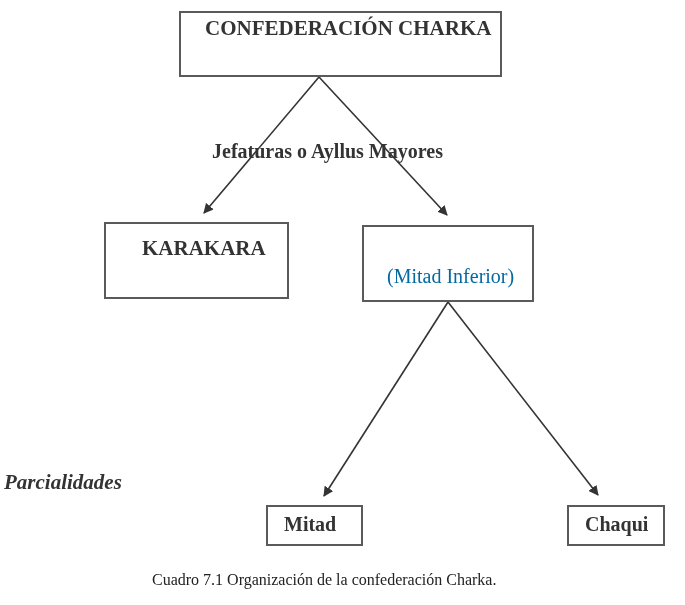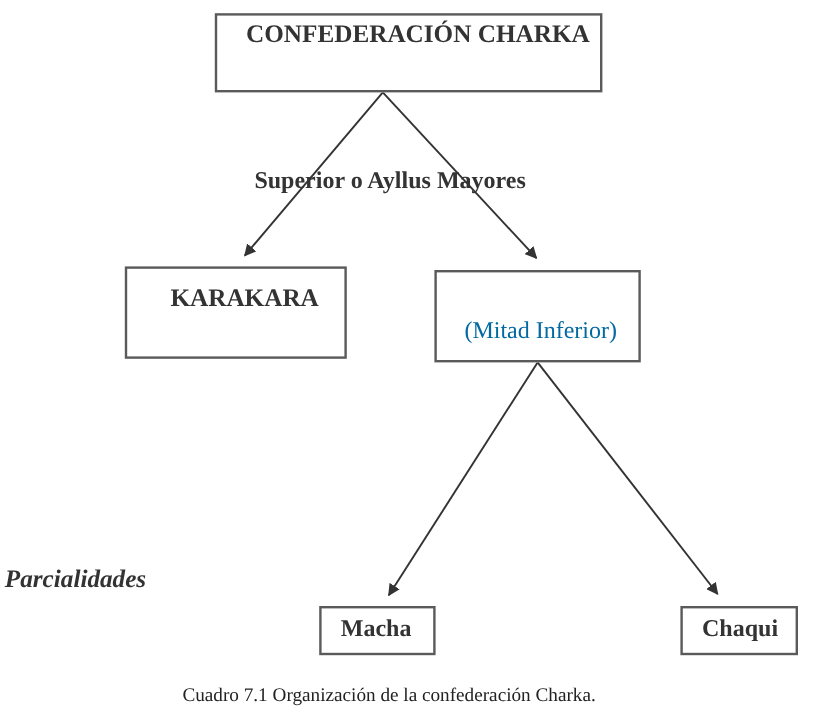--- a/index.html
+++ b/index.html
@@ -36,33 +36,33 @@
   <line x1="319" y1="77" x2="204" y2="213" stroke="#333" stroke-width="1.6" marker-end="url(#ah)"></line>
   <line x1="319" y1="77" x2="447" y2="215" stroke="#333" stroke-width="1.6" marker-end="url(#ah)"></line>
   <line x1="448" y1="302" x2="324" y2="496" stroke="#333" stroke-width="1.6" marker-end="url(#ah)"></line>
   <line x1="448" y1="302" x2="598" y2="495" stroke="#333" stroke-width="1.6" marker-end="url(#ah)"></line>
 </svg>
 
 <div class="box" id="root">
   <span class="t">CONFEDERACIÓN CHARKA</span>
 </div>
 
-<span class="t" id="edge-label">Superior o Ayllus Mayores</span>
+<span class="t" id="edge-label">Jefaturas o Ayllus Mayores</span>
 
 <div class="box" id="charkas">
   <span class="t l1">KARAKARA</span>
 </div>
 
 <div class="box" id="karakara">
   <span class="t l2">(Mitad Inferior)</span>
 </div>
 
 <span class="t" id="parcialidades">Parcialidades</span>
 
 <div class="box" id="macha">
-  <span class="t">Macha</span>
+  <span class="t">Mitad</span>
 </div>
 
 <div class="box" id="chaqui">
   <span class="t">Chaqui</span>
 </div>
 
 <span class="t" id="caption">Cuadro 7.1 Organización de la confederación Charka.</span>
 
 </body></html>

